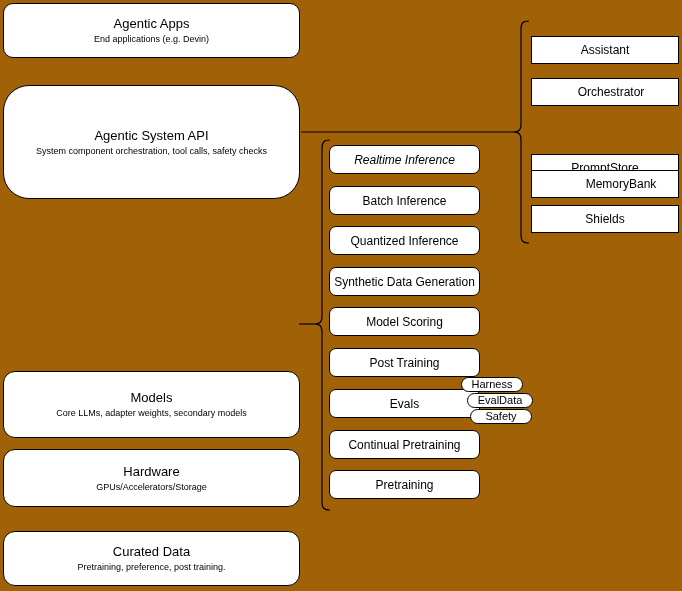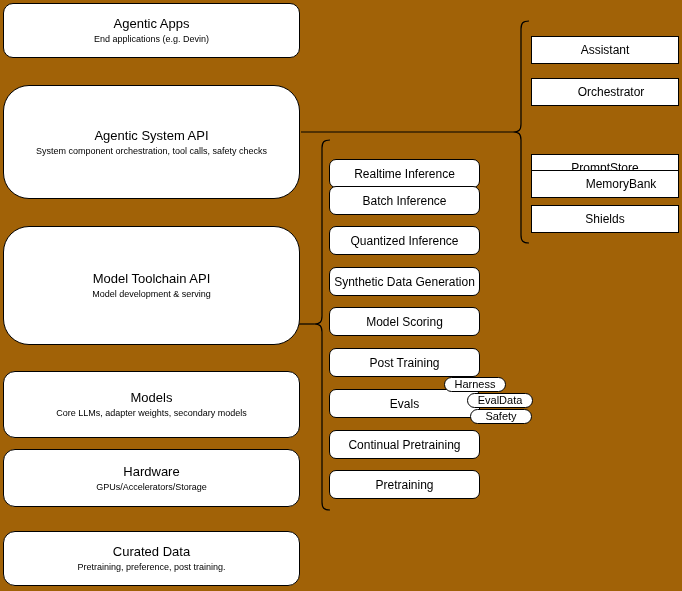--- a/index.html
+++ b/index.html
@@ -80,41 +80,37 @@
   <div class="node lbox" style="top:3px;height:55px;border-radius:10px;">
     <div class="title">Agentic Apps</div>
     <div class="subtitle">End applications (e.g. Devin)</div>
   </div>
 
   <div class="node lbox" style="top:85px;height:114px;border-radius:26px;">
     <div class="title">Agentic System API</div>
     <div class="subtitle">System component orchestration, tool calls, safety checks</div>
   </div>
 
-  <div class="node lbox" style="top:226px;height:119px;border-radius:26px;">
-    <div class="title">Model Toolchain API</div>
-    <div class="subtitle">Model development &amp; serving</div>
-  </div>
 
   <div class="node lbox" style="top:371px;height:67px;border-radius:12px;">
     <div class="title">Models</div>
     <div class="subsubtitle subtitle">Core LLMs, adapter weights, secondary models</div>
   </div>
 
   <div class="node lbox" style="top:449px;height:58px;border-radius:12px;">
     <div class="title">Hardware</div>
     <div class="subtitle">GPUs/Accelerators/Storage</div>
   </div>
 
   <div class="node lbox" style="top:531px;height:55px;border-radius:12px;">
     <div class="title">Curated Data</div>
     <div class="subtitle">Pretraining, preference, post training.</div>
   </div>
 
-  <div class="node mbox" style="top:159px;">
+  <div class="node mbox" style="top:145px;font-style:italic;">
     <span>Realtime Inference</span>
   </div>
   <div class="node mbox" style="top:186px;">
     <span>Batch Inference</span>
   </div>
   <div class="node mbox" style="top:226px;">
     <span>Quantized Inference</span>
   </div>
   <div class="node mbox" style="top:267px;">
     <span>Synthetic Data Generation</span>
@@ -128,21 +124,21 @@
   <div class="node mbox" style="top:389px;">
     <span>Evals</span>
   </div>
   <div class="node mbox" style="top:430px;">
     <span>Continual Pretraining</span>
   </div>
   <div class="node mbox" style="top:470px;">
     <span>Pretraining</span>
   </div>
 
-  <div class="tag" style="left:444px;top:377px;width:62px;height:15px;">
+  <div class="tag" style="left:461px;top:377px;width:62px;height:15px;">
     <span>Harness</span>
   </div>
   <div class="tag" style="left:467px;top:393px;width:66px;height:15px;">
     <span>EvalData</span>
   </div>
   <div class="tag" style="left:470px;top:409px;width:62px;height:15px;">
     <span>Safety</span>
   </div>
 
   <div class="node rbox" style="top:36px;">

